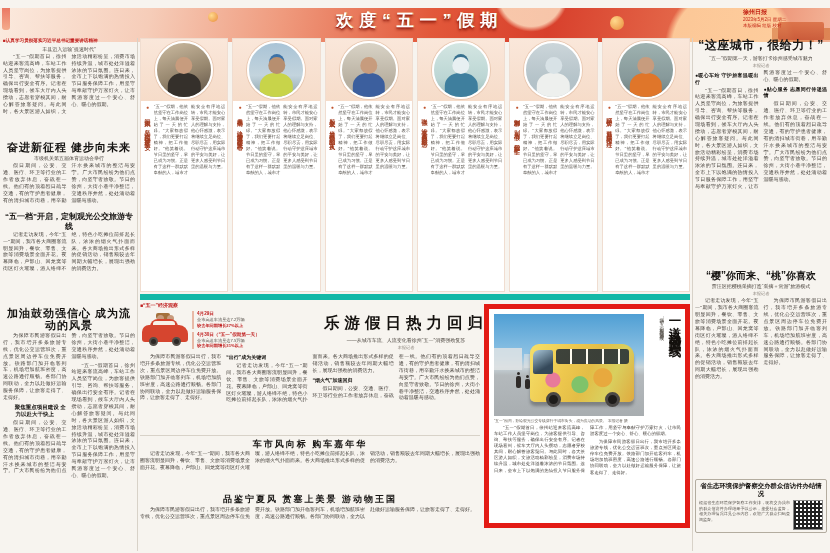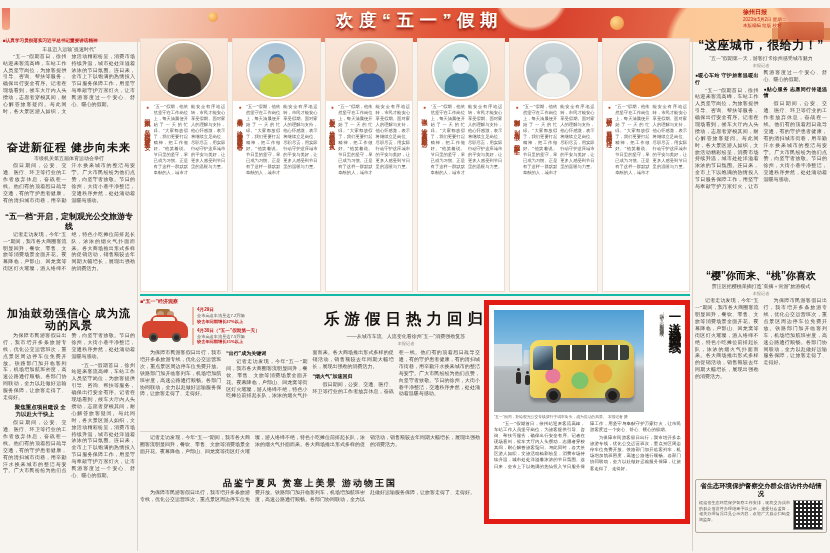--- a/index.html
+++ b/index.html
@@ -66,21 +66,21 @@
   .p3{background:linear-gradient(#d9d3c6,#b8b0a1 70%);} .p3 .fig{background:#3c5f9e;}
   .p4{background:linear-gradient(#d4e6e2,#bcd6d4 65%,#9dbcba);} .p4 .fig{background:#3f7f9e;} .p4 .fig::before{background:#e8f0f2;box-shadow:0 -4px 0 -1px #39718f;}
   .p5{background:linear-gradient(#ccd6da,#b4c2c8 70%);} .p5 .fig{background:#eef0ee;} .p5 .fig::before{background:#d8e2e6;}
   .p6{background:linear-gradient(#9fb2b0,#87999a 65%,#6e7f80);} .p6 .fig{background:#e0762a;}
   .card-body{flex:1;display:flex;padding:3px 2px 2px 3px;gap:3px;}
   .vtitle{writing-mode:vertical-rl;font-size:6px;font-weight:bold;color:#a33c1f;letter-spacing:1.5px;line-height:1.1;}
   .vtitle::before{content:"●";font-size:5px;margin-bottom:2px;color:#c0552f;}
   .card-text{flex:1;font-size:4.3px;line-height:1.4;color:#55504a;columns:2;column-gap:3px;text-align:justify;overflow:hidden;font-family:"Liberation Serif",serif;}
 
   
-  .midbot{position:relative;height:229px;margin-top:2px;border-top:2px solid #14b8a6;}
+  .midbot{position:relative;height:229px;margin-top:2px;border-top:6px solid #14b8a6;}
   .mbleft{position:absolute;left:0;top:2px;width:340px;}
   .kicker{color:#c02020;font-size:5px;font-weight:bold;}
   .mb-head{display:flex;margin-top:1px;}
   .car-art{position:relative;width:52px;height:40px;flex:none;}
   .car-body{position:absolute;left:2px;bottom:7px;width:46px;height:17px;background:#d6452f;border-radius:7px 9px 3px 3px;}
   .car-roof{position:absolute;left:10px;bottom:20px;width:28px;height:10px;background:#d6452f;border-radius:8px 8px 0 0;}
   .car-win{position:absolute;left:13px;bottom:21px;width:22px;height:7px;background:#f7f1e8;border-radius:3px;}
   .car-wheel{position:absolute;bottom:3px;width:9px;height:9px;border-radius:50%;background:#2c2825;border:2px solid #55504a;box-sizing:border-box;}
   .car-lug{position:absolute;left:16px;bottom:30px;width:14px;height:6px;background:#a4713c;border-radius:2px;}
   .car-p{position:absolute;bottom:27px;width:7px;height:7px;border-radius:50%;background:#c79c7e;}
@@ -287,20 +287,21 @@
         </div>
         <div class="btxt c4 mb-body">
           <p>为保障市民游客假日出行，我市增开多条旅游专线，优化公交运营班次，重点景区周边停车位免费开放。铁路部门加开临客列车，机场增加航班密度，高速公路通行顺畅。各部门协同联动，全力以赴做好运输服务保障，让旅客走得了、走得好。</p>
           <p class="cross">“出行”成为关键词</p>
           <p>记者走访发现，今年“五一”期间，我市各大商圈客流明显回升，餐饮、零售、文旅等消费场景全面开花。夜幕降临，户部山、回龙窝等街区灯火璀璨，游人络绎不绝，特色小吃摊位前排起长队，浓浓的烟火气扑面而来。各大商场推出形式多样的促销活动，销售额较去年同期大幅增长，展现出强劲的消费活力。</p>
           <p class="cross">“烟火气”加速回归</p>
           <p>假日期间，公安、交通、医疗、环卫等行业的工作者放弃休息，奋战在一线。他们有的顶着烈日疏导交通，有的守护患者健康，有的清扫城市街巷，用辛勤汗水换来城市的整洁与安宁。广大市民纷纷为他们点赞，向坚守者致敬。节日的徐州，大街小巷干净整洁，交通秩序井然，处处涌动着温暖与感动。</p>
         </div>
         <div class="hr"></div>
         <div class="subart">
+          <div class="hl sh">车市风向标 购车嘉年华</div>
           <div class="btxt c3 sbody1">
               <p>记者走访发现，今年“五一”期间，我市各大商圈客流明显回升，餐饮、零售、文旅等消费场景全面开花。夜幕降临，户部山、回龙窝等街区灯火璀璨，游人络绎不绝，特色小吃摊位前排起长队，浓浓的烟火气扑面而来。各大商场推出形式多样的促销活动，销售额较去年同期大幅增长，展现出强劲的消费活力。</p>
             </div>
         </div>
         <div class="subart">
           <div class="hl sh">品鉴宁夏风 赏塞上美景 游动物王国</div>
           <div class="btxt c3 sbody2">
               <p>为保障市民游客假日出行，我市增开多条旅游专线，优化公交运营班次，重点景区周边停车位免费开放。铁路部门加开临客列车，机场增加航班密度，高速公路通行顺畅。各部门协同联动，全力以赴做好运输服务保障，让旅客走得了、走得好。</p>
             </div>
         </div>

